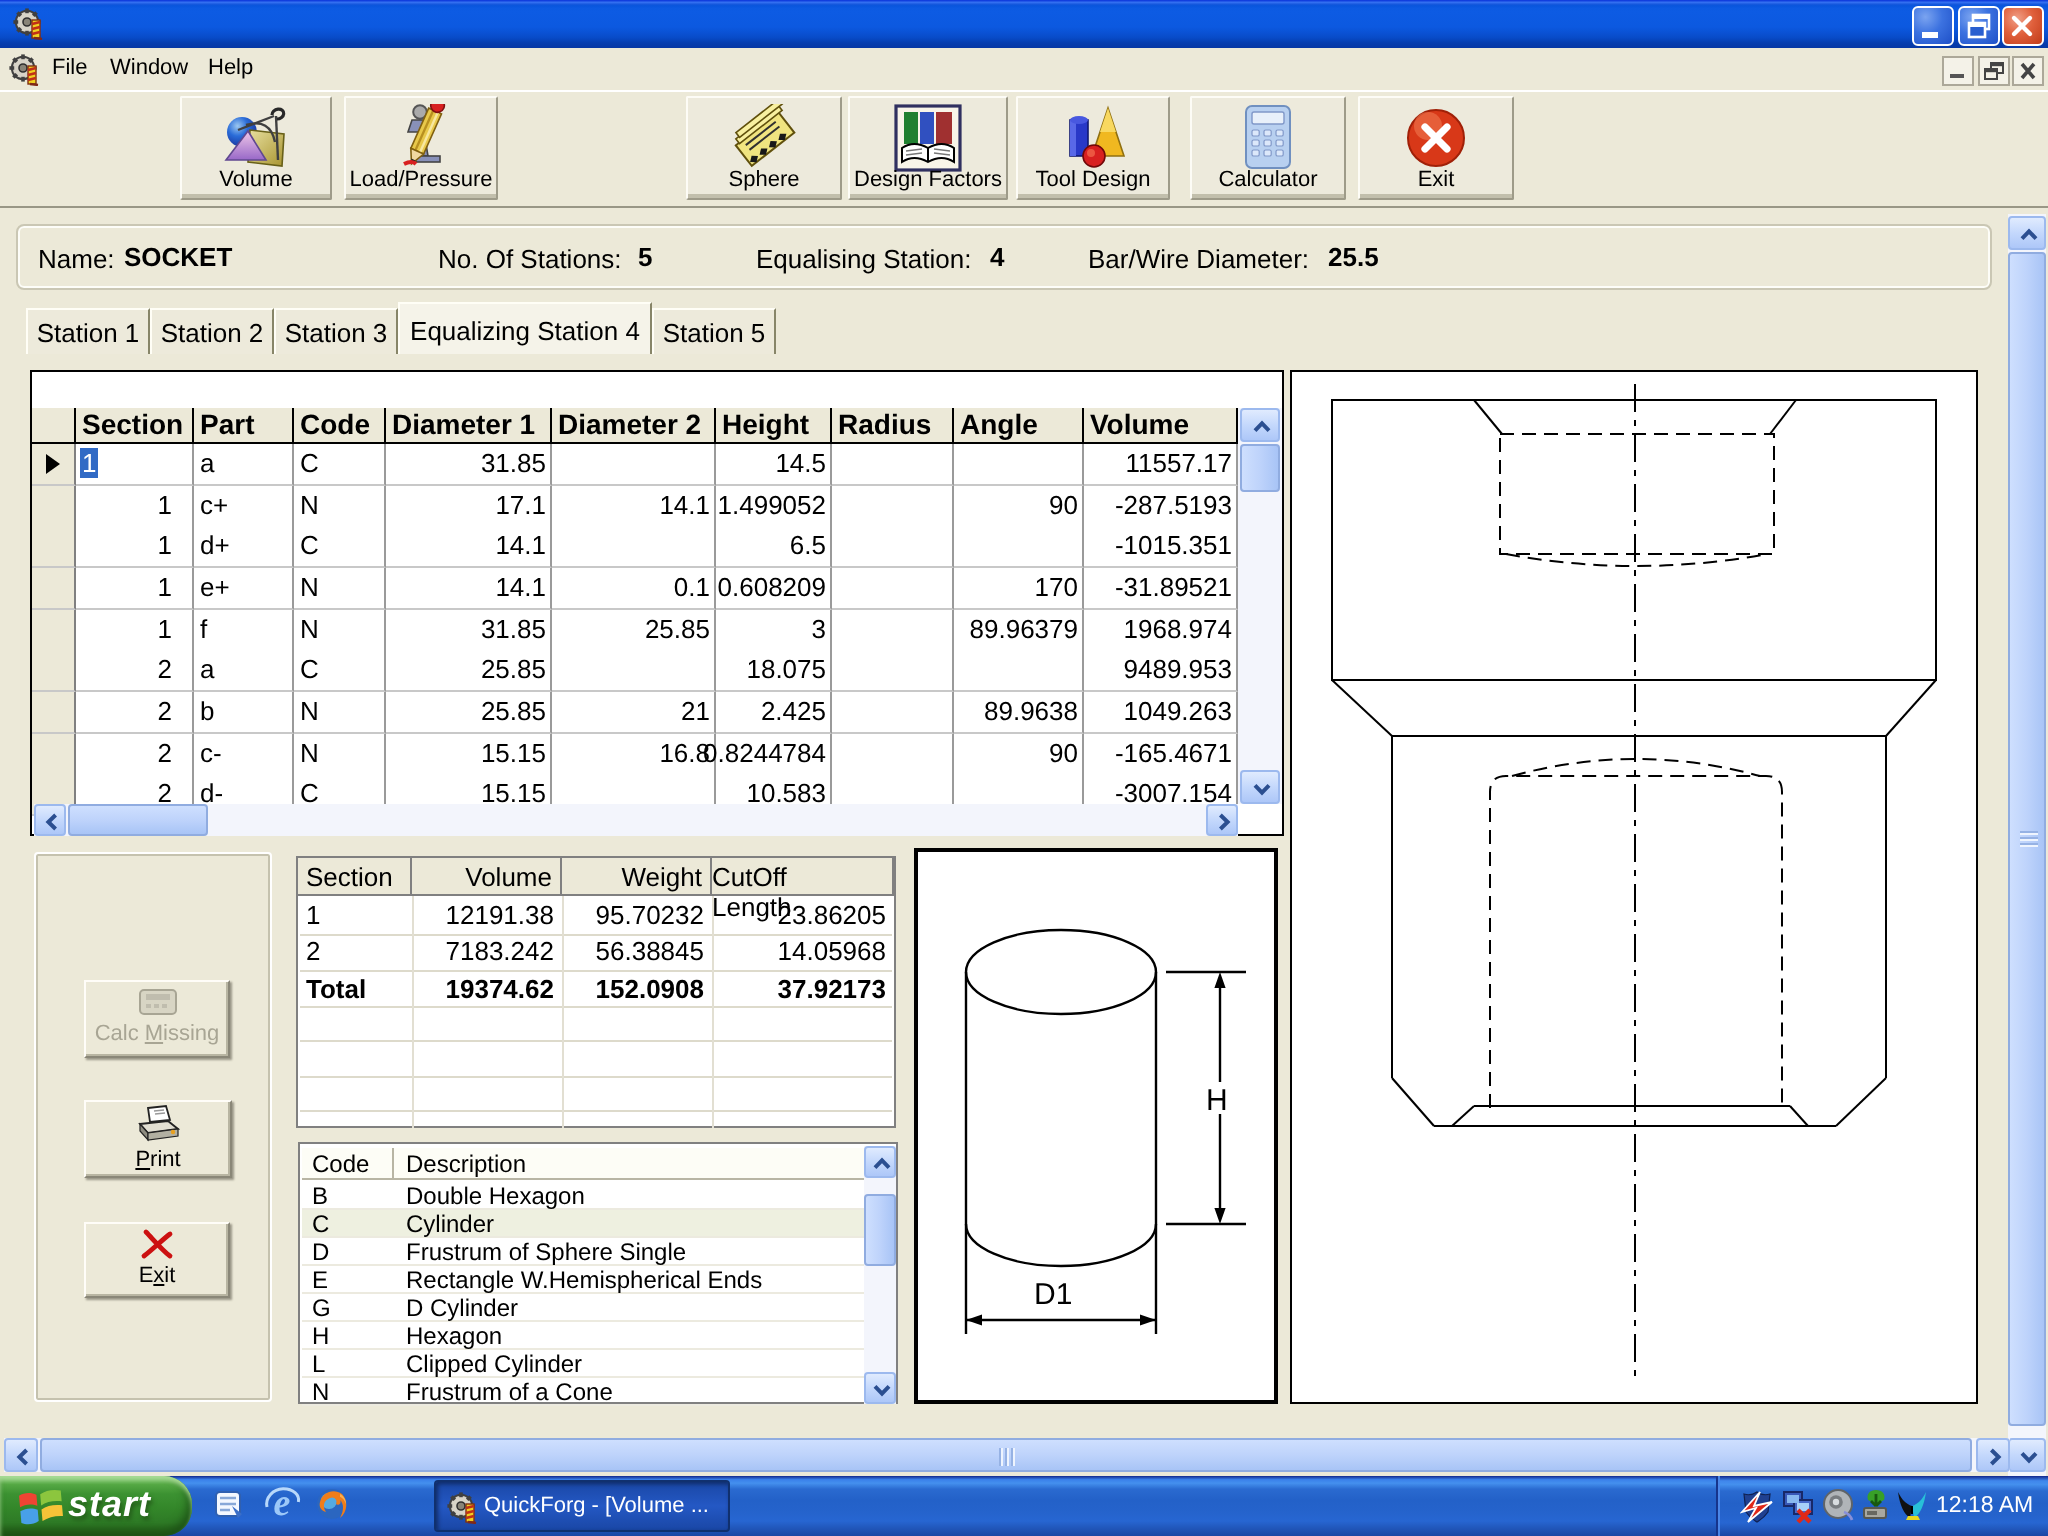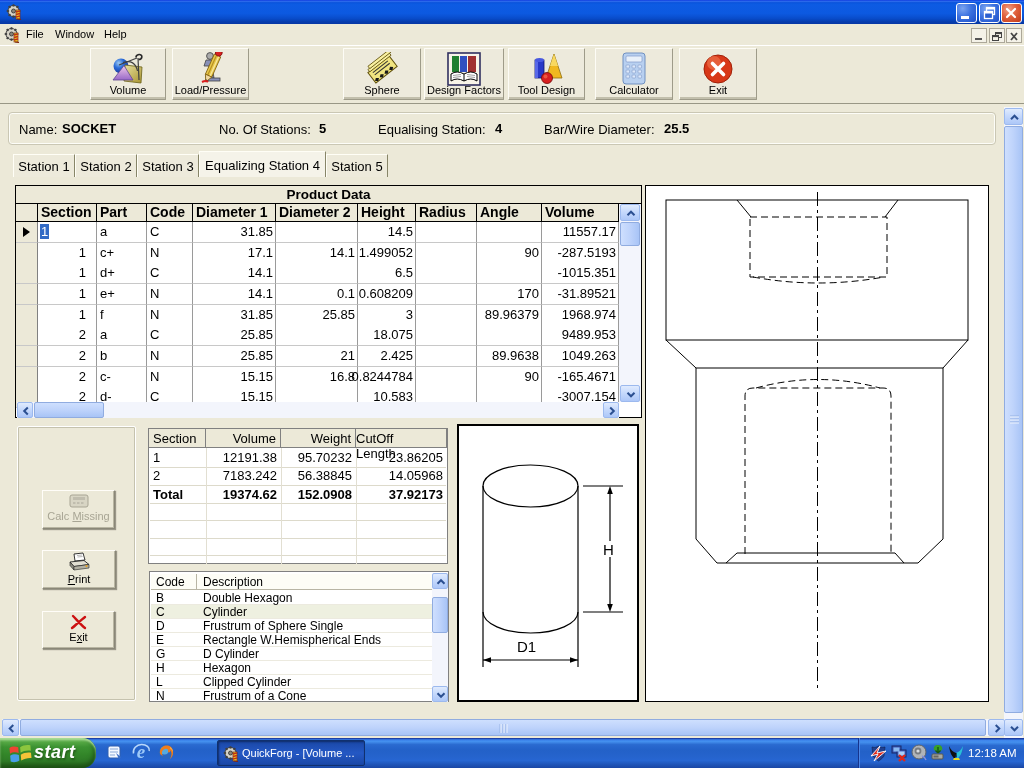--- a/index.html
+++ b/index.html
@@ -285,21 +285,20 @@
       <b class="abs" style="left:486px;top:8px">4</b>
     <span style="left:535px">Bar/Wire Diameter:</span>
       <b class="abs" style="left:655px;top:8px">25.5</b>
   </div>
   <div class="tab" style="left:13px;width:62px">Station 1</div>
 <div class="tab" style="left:75px;width:62px">Station 2</div>
 <div class="tab" style="left:137px;width:62px">Station 3</div>
 <div class="tab active" style="left:199px;width:127px">Equalizing Station 4</div>
 <div class="tab" style="left:326px;width:62px">Station 5</div>
   <div class="abs" id="ptable">
-<div class="abs" id="ptitle">Product Data</div>
 <div class="ph" style="left:0;width:22px;border-left:none"></div>
 <div class="ph" style="left:22px;width:59px;border-left:none">Section</div>
 <div class="ph" style="left:81px;width:50px;border-left:none">Part</div>
 <div class="ph" style="left:131px;width:46px;border-left:none">Code</div>
 <div class="ph" style="left:177px;width:83px;border-left:none">Diameter 1</div>
 <div class="ph" style="left:260px;width:82px;border-left:none">Diameter 2</div>
 <div class="ph" style="left:342px;width:58px;border-left:none">Height</div>
 <div class="ph" style="left:400px;width:61px;border-left:none">Radius</div>
 <div class="ph" style="left:461px;width:65px;border-left:none">Angle</div>
 <div class="ph" style="left:526px;width:77px;border-left:none">Volume</div>

